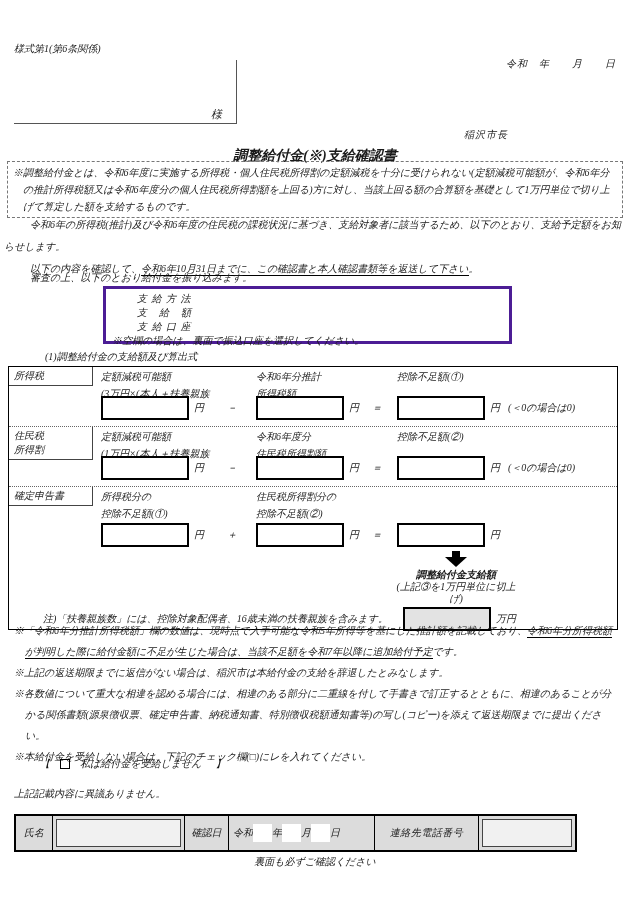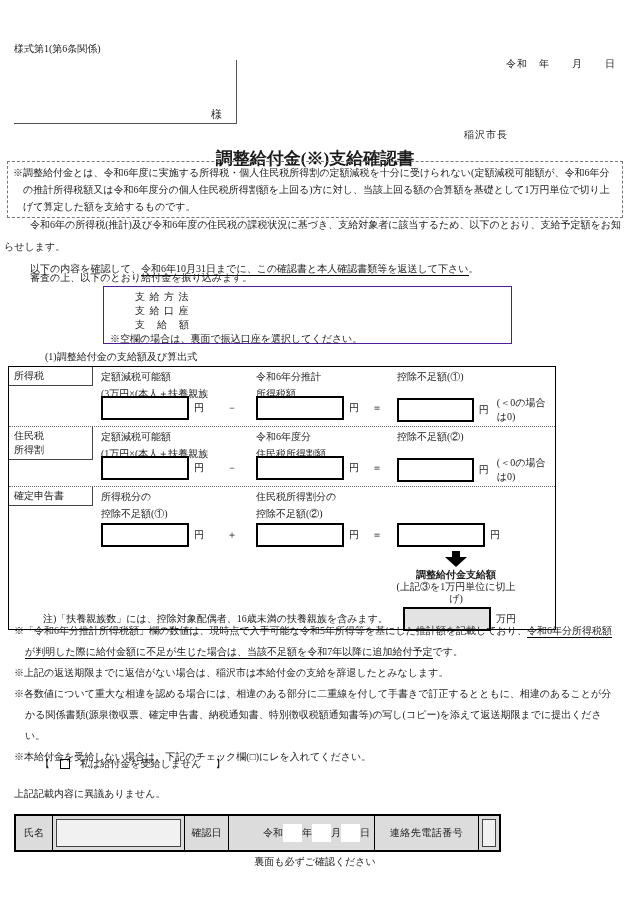--- a/index.html
+++ b/index.html
@@ -1,45 +1,45 @@
 <!DOCTYPE html>
 <html><head>
 <meta charset="utf-8">
 <style>
   * { margin:0; padding:0; box-sizing:border-box; }
   html,body { background:#fff; }
   body { width:630px; height:903px; position:relative; font-family:"Liberation Serif","DejaVu Serif",serif; color:#1a1a1a; font-size:10px; }
-  .page { position:relative; width:630px; height:903px; background:#ffffff; overflow:hidden; }
+  .page { position:relative; width:630px; height:903px; background:#ffffff; overflow:hidden;font-style:italic; }
 
   
   .form-code { position:absolute; left:14px; top:42px; }
   .addr-box { position:absolute; left:14px; top:60px; width:223px; height:64px; border-right:1px solid #555; border-bottom:1px solid #555; }
   .addr-sama { position:absolute; right:14px; bottom:1px; font-size:11px; }
   .date-line { position:absolute; right:14px; top:57px; letter-spacing:1px; }
   .issuer { position:absolute; left:464px; top:128px; letter-spacing:1px; }
-  .doc-title { position:absolute; left:0; top:147px; width:630px; text-align:center; font-weight:bold; font-size:17px; }
+  .doc-title { position:absolute; left:0; top:147px; width:630px; text-align:center; font-weight:bold; font-size:14px; }
 
   
   .def-box { position:absolute; left:7px; top:161px; width:616px; border:1px dashed #777; padding:2px 5px; line-height:17px; }
   .hang { padding-left:1em; text-indent:-1em; }
 
   
   .intro { position:absolute; left:4px; top:214px; width:622px; line-height:22px; }
   .intro .ind { text-indent:26px; }
   .p3 { position:absolute; left:30px; top:271px; line-height:14px;text-align:right; }
   .uline { border-bottom:1px solid #000; padding-bottom:1px; }
 
   
-  .pay-box { position:absolute; left:103px; top:286px; width:409px; height:58px; border:1px solid #4c1d95; padding-top:3px; }
+  .pay-box { position:absolute; left:103px; top:286px; width:409px; height:58px; border:3px solid #4c1d95; padding-top:3px; }
   .pay-row { line-height:14px; padding-left:31px; letter-spacing:1px; }
   .pay-note { line-height:14px; padding-left:6px; }
 
   
   .calc-heading { position:absolute; left:8px; top:350px;margin-left:37px; }
-  .calc-table { position:absolute; left:8px; top:366px; width:548px; height:264px; border:1.5px solid #000; }
+  .calc-table { position:absolute; left:8px; top:366px; width:610px; height:264px; border:1.5px solid #000; }
   .calc-row { position:relative; width:100%; }
   .calc-row.sep { border-top:1px dotted #666; }
   .r1 { height:59px; } .r2 { height:60px; } .r3 { height:143px; }
   .row-label { position:absolute; left:0; top:0; width:84px; border-right:1px solid #444; border-bottom:1px solid #444; padding:2px 5px; line-height:14px; background:#fff; }
   .col { position:absolute; top:0; }
   .c1 { left:92px; width:122px; } .c2 { left:247px; width:122px; } .c3 { left:388px; width:224px; }
   .col-h { line-height:14px; padding-top:3px; }
   .box-line { position:absolute; display:flex; align-items:center; }
   .bl-r12 { top:29px; left:0; } .bl-r3 { top:36px; left:0; }
   .ibox { width:88px; height:24px; border:2px solid #000; background:#fff; }
@@ -63,29 +63,29 @@
   .notes { position:absolute; left:14px; top:620px; width:606px; line-height:21px; }
   .note-item { padding-left:11px; text-indent:-11px; }
 
   
   .decline { position:absolute; left:40px; top:757px; display:flex; align-items:center; }
   .chk { display:inline-block; width:10px; height:10px; border:1px solid #000; margin:0 10px; }
   .decl-label { margin-right:14px; }
   .warning { position:absolute; right:14px; top:773px; width:266px; text-align:center; line-height:16px; }
   .agreement { position:absolute; left:14px; top:787px; }
 
-  .sig-table { position:absolute; left:14px; top:814px; width:487px; height:38px; border:2px solid #000; display:flex; background:#1d4ed8; }
+  .sig-table { position:absolute; left:14px; top:814px; width:563px; height:38px; border:2px solid #000; display:flex; background:#1d4ed8; }
   .sig-cell { border-left:1px solid #000; display:flex; align-items:center; }
   .sig-cell:first-child { border-left:none; }
   .sig-label { background:#dcdcdc; justify-content:center; }
   .w-name { width:36px; } .w-cd { width:44px; } .w-phone { width:104px; letter-spacing:0.5px; }
   .sig-input { background:#dcdcdc; padding:3px; }
   .w-namein { width:132px; } .w-phonein { flex:1; }
   .inner-input { width:100%; height:100%; background:#f1f1f1; border:1px solid #444; }
-  .sig-date { width:146px; background:#dcdcdc; display:flex; align-items:center; justify-content:flex-end; padding:8px 4px; }
+  .sig-date { width:146px; background:#dcdcdc; display:flex; align-items:center; justify-content:flex-start; padding:8px 4px; }
   .wbox { display:inline-block; width:19px; height:100%; background:#fff; }
   .sig-date span { line-height:34px; }
 
   .footer { position:absolute; left:0; top:855px; width:630px; text-align:center; }
 </style>
 </head>
 <body>
 
 <div class="page">
 
@@ -102,22 +102,22 @@
   </div>
 
   <div class="intro">
     <div class="ind">令和6年の所得税(推計)及び令和6年度の住民税の課税状況に基づき、支給対象者に該当するため、以下のとおり、支給予定額をお知らせします。</div>
     <div class="ind"><span>以下の内容を確認して、</span><span class="uline">令和6年10月31日までに、この確認書と本人確認書類等を返送して下さい</span><span>。</span></div>
   </div>
   <div class="p3">審査の上、以下のとおり給付金を振り込みます。</div>
 
   <div class="pay-box">
     <div class="pay-row"><span>支 給 方 法</span><span></span></div>
+    <div class="pay-row"><span>支　給　額</span><span></span></div>
     <div class="pay-row"><span>支 給 口 座</span><span></span></div>
-    <div class="pay-row"><span>支　給　額</span><span></span></div>
     <div class="pay-note">※空欄の場合は、裏面で振込口座を選択してください。</div>
   </div>
 
   <div class="calc-heading">(1)調整給付金の支給額及び算出式</div>
 
   <div class="calc-table">
 
     <div class="calc-row r1">
       <div class="row-label">
         <div>所得税</div>

